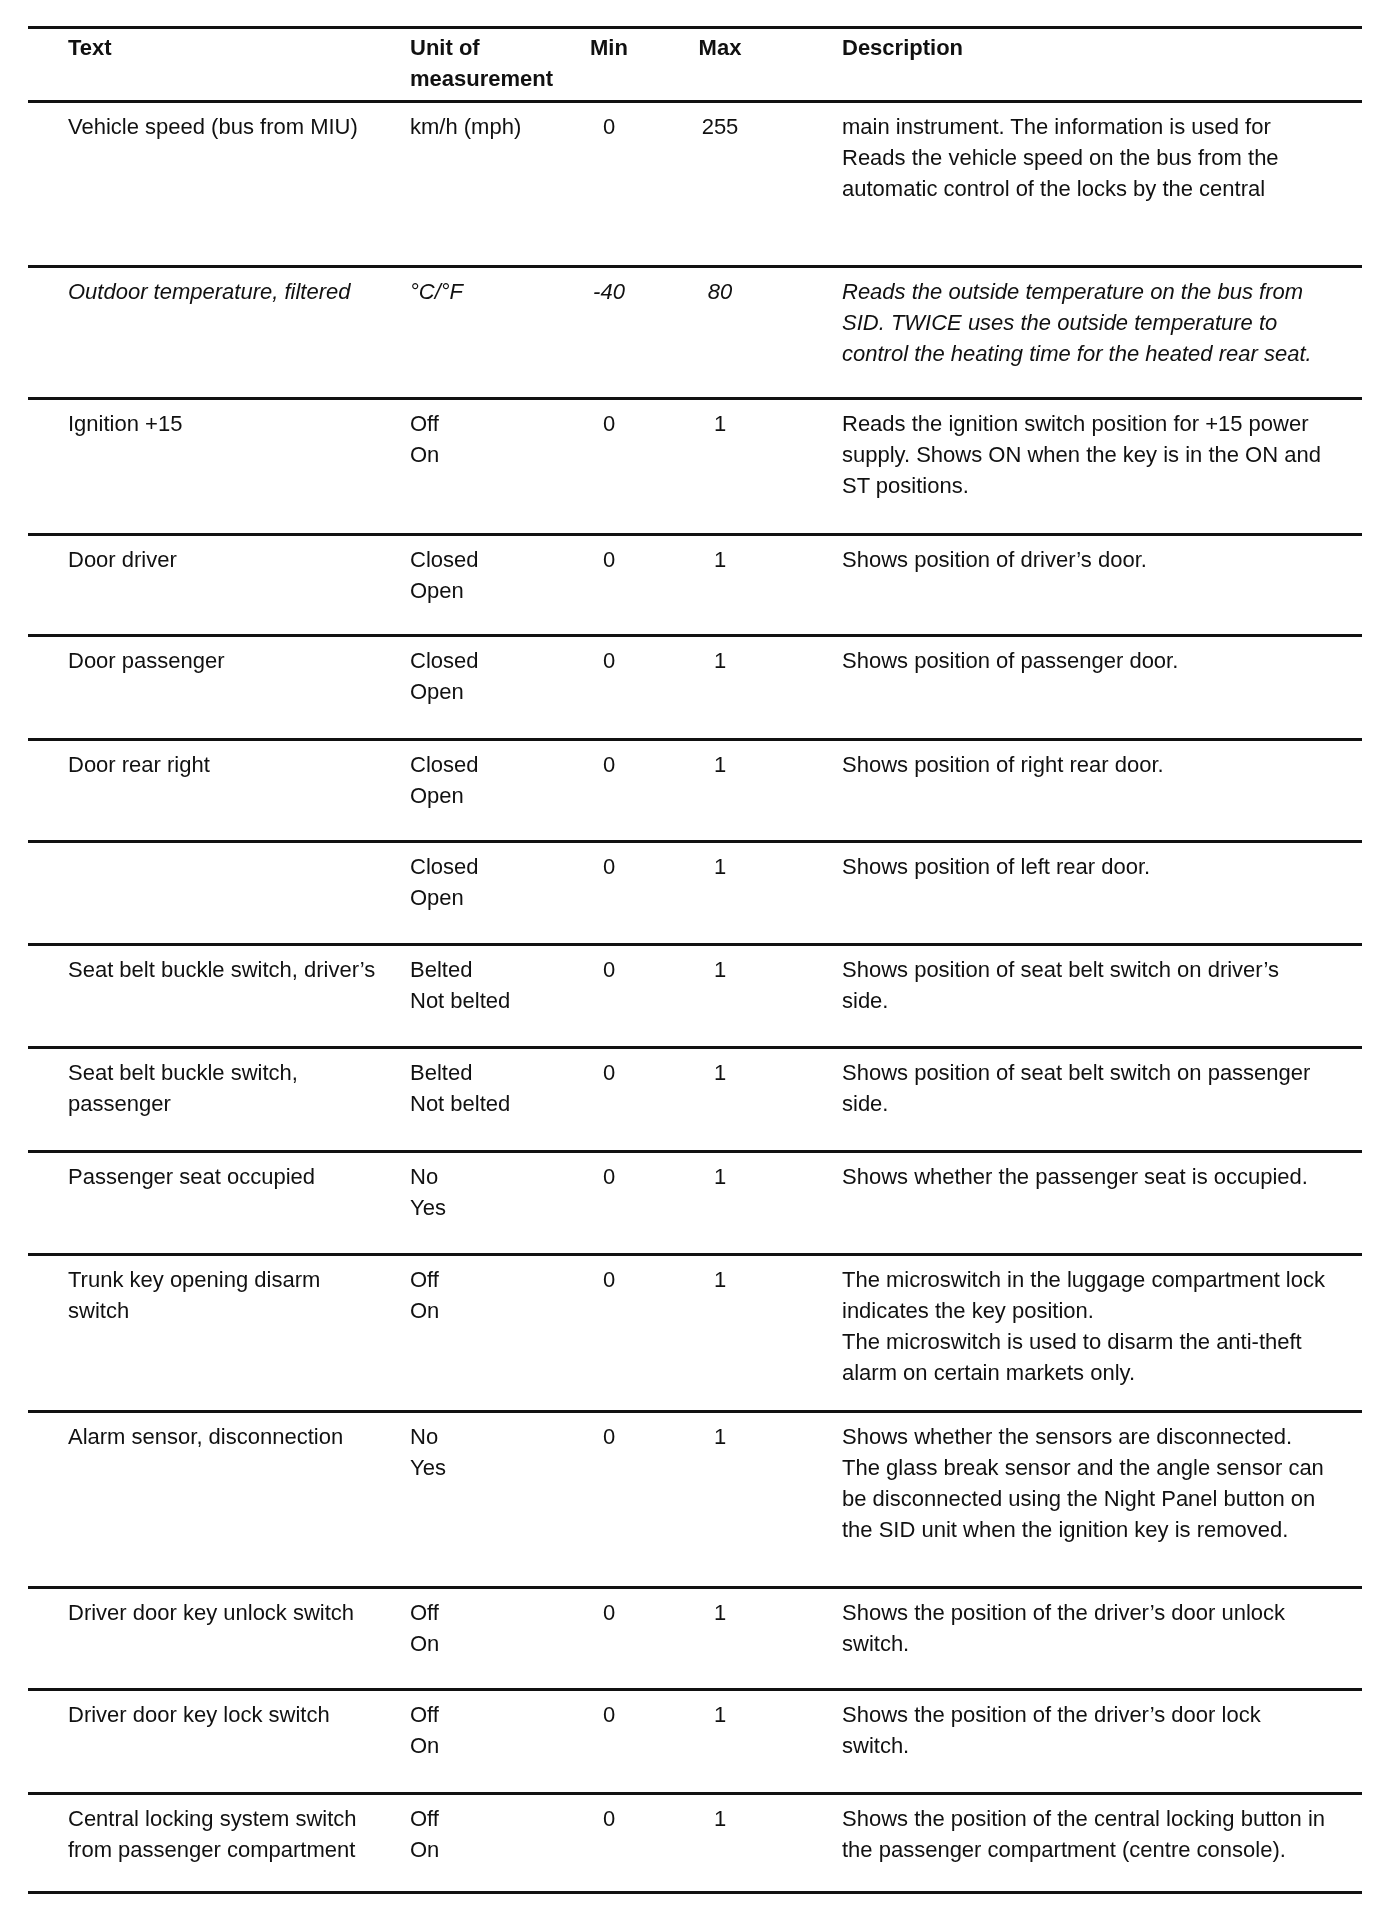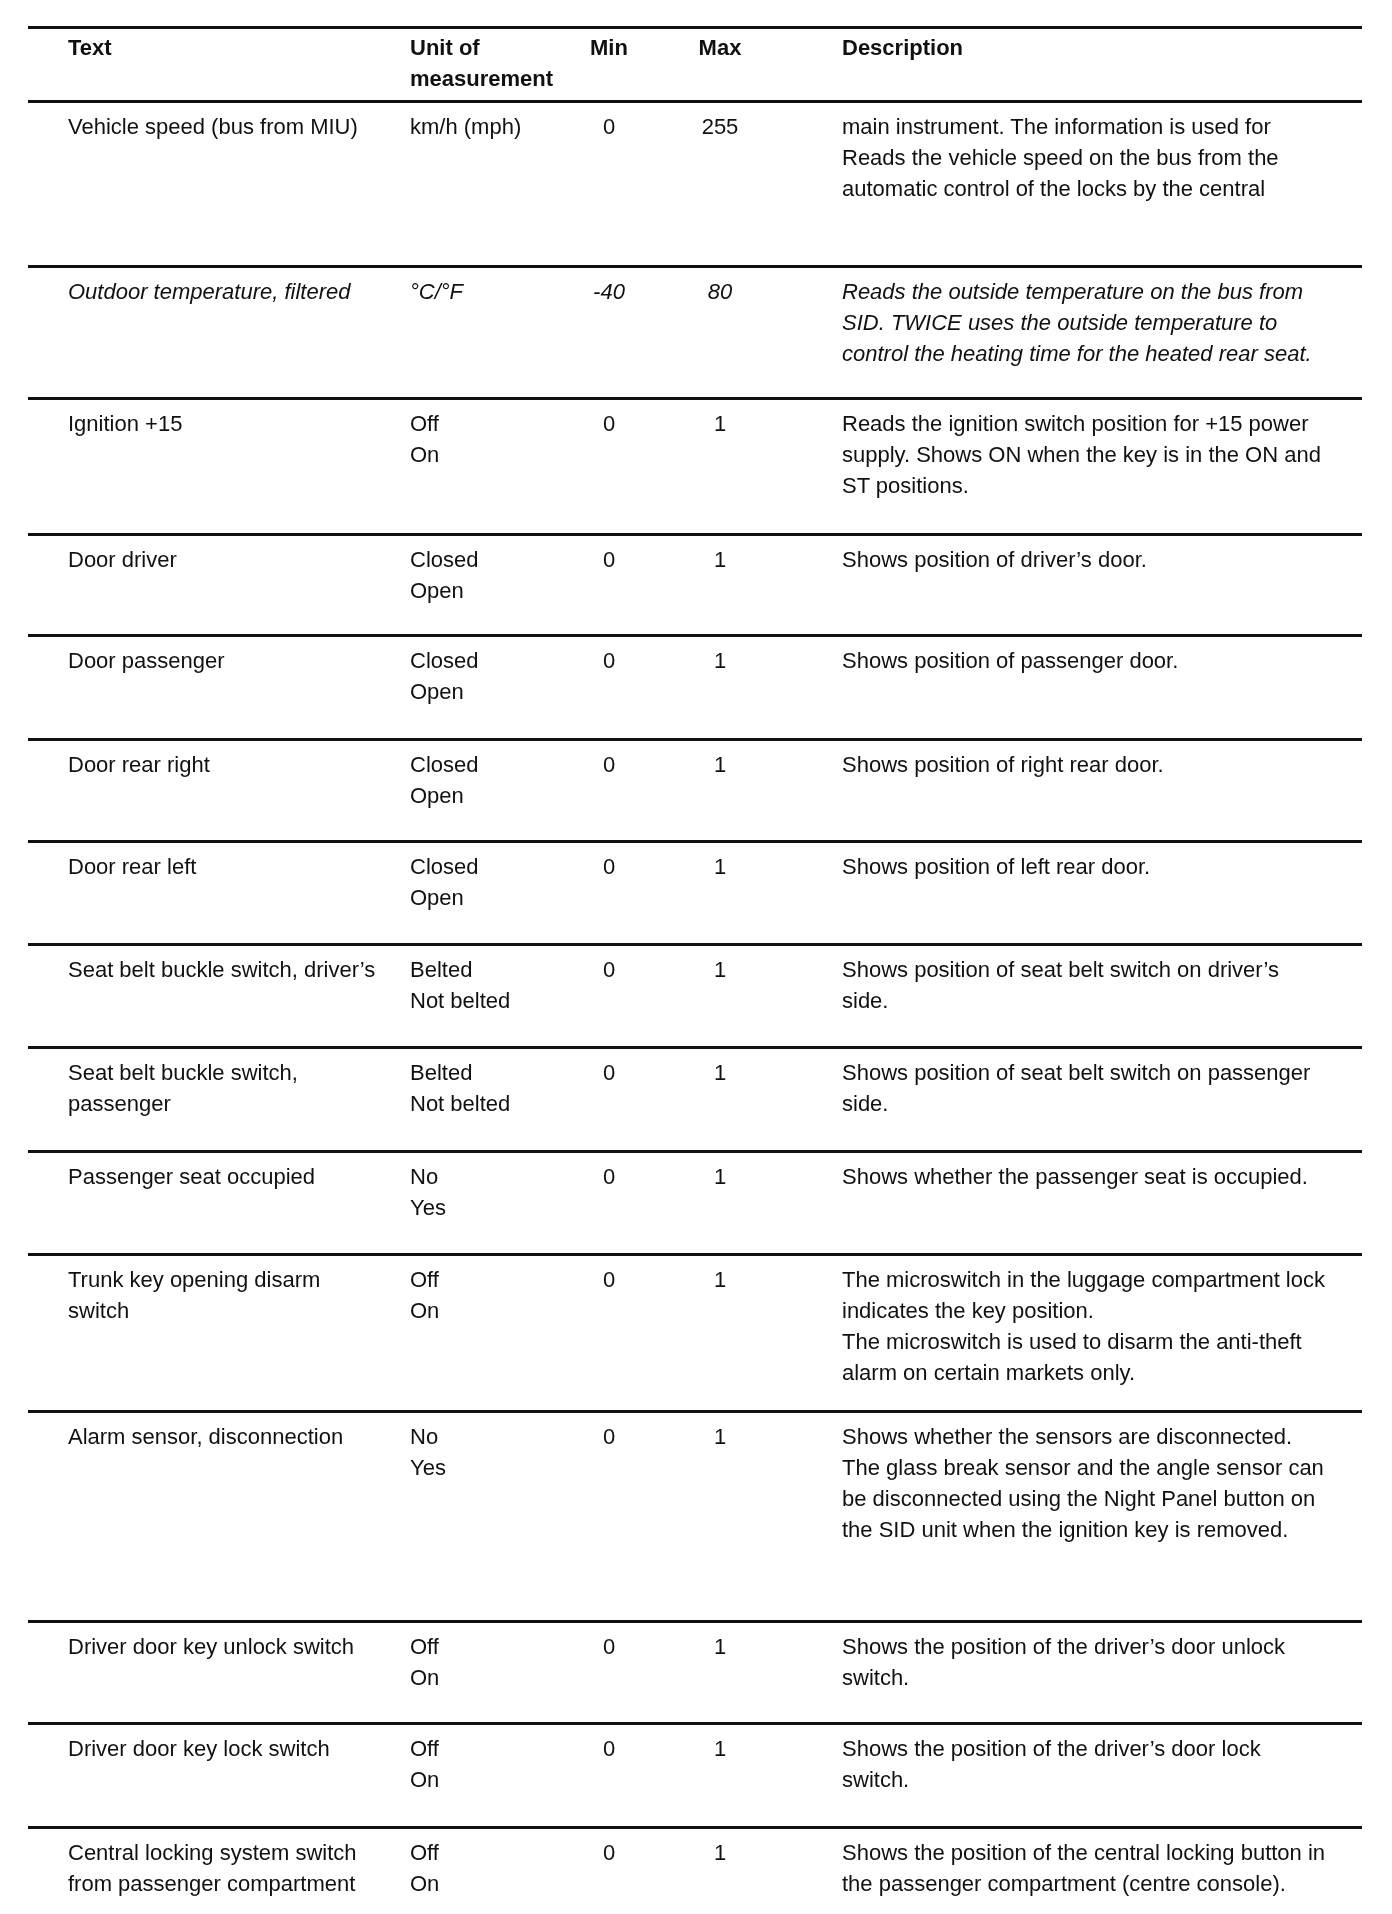--- a/index.html
+++ b/index.html
@@ -146,23 +146,20 @@
           <span class="line">0</span>
         </div>
         <div class="cell c-max">
           <span class="line">1</span>
         </div>
         <div class="cell c-desc">
           <span class="line">Shows position of right rear door.</span>
         </div>
       </div>
       <div class="row" style="height: 103px;">
-        <div class="cell c-text">
-          <span class="line">Door rear left</span>
-        </div>
         <div class="cell c-unit">
           <span class="line">Closed</span>
           <span class="line">Open</span>
         </div>
         <div class="cell c-min">
           <span class="line">0</span>
         </div>
         <div class="cell c-max">
           <span class="line">1</span>
         </div>
@@ -242,21 +239,21 @@
         <div class="cell c-max">
           <span class="line">1</span>
         </div>
         <div class="cell c-desc">
           <span class="line">The microswitch in the luggage compartment lock</span>
           <span class="line">indicates the key position.</span>
           <span class="line">The microswitch is used to disarm the anti-theft</span>
           <span class="line">alarm on certain markets only.</span>
         </div>
       </div>
-      <div class="row" style="height: 210px;">
+      <div class="row" style="height: 176px;">
         <div class="cell c-text">
           <span class="line">Alarm sensor, disconnection</span>
         </div>
         <div class="cell c-unit">
           <span class="line">No</span>
           <span class="line">Yes</span>
         </div>
         <div class="cell c-min">
           <span class="line">0</span>
         </div>

